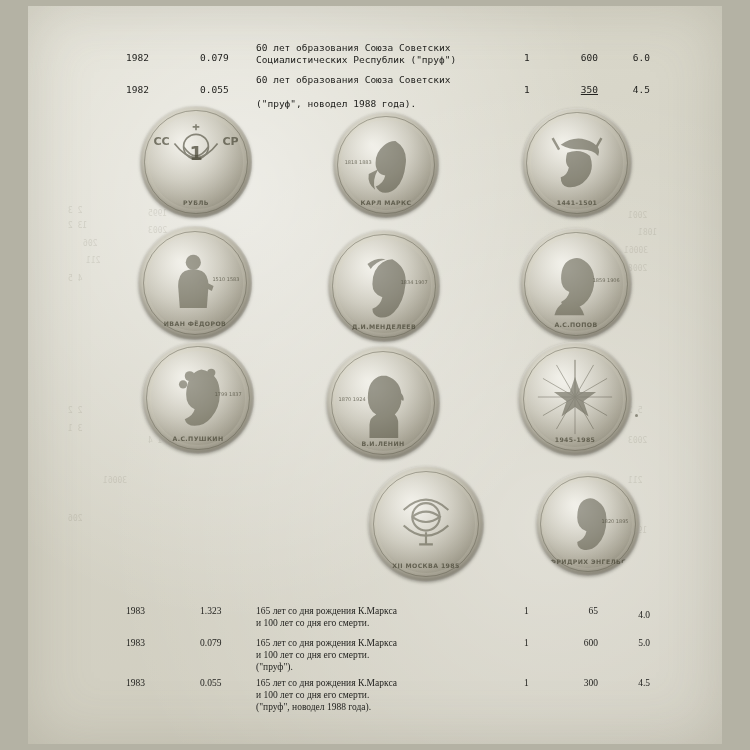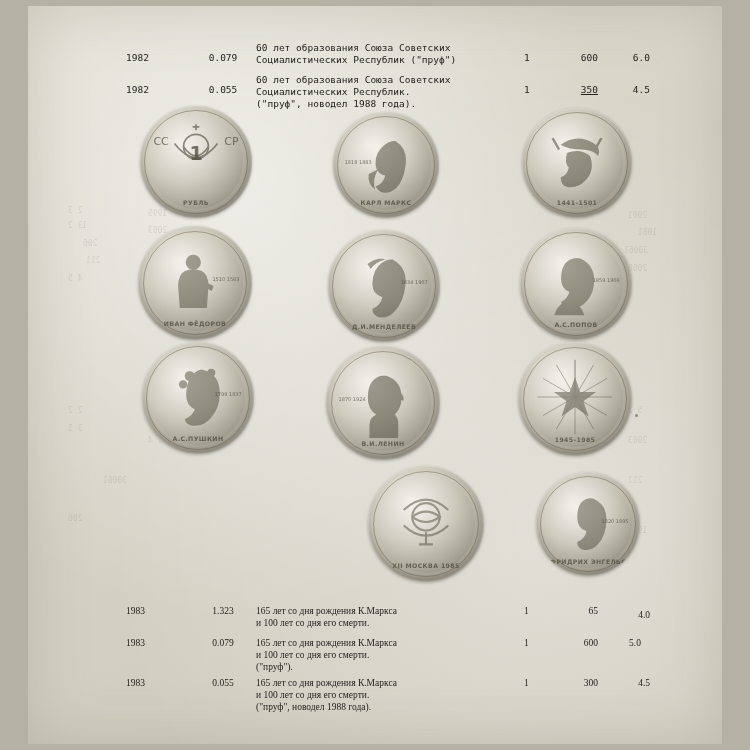--- a/index.html
+++ b/index.html
@@ -50,21 +50,21 @@
     text-align: center;
     font-size: 11px;
     color: #2a2a26;
     letter-spacing: 1px;
   }
   .table {
     position: absolute;
     left: 0; right: 0;
   }
   .c-year   { position: absolute; left: 98px;  width: 40px; text-align: left; }
-  .c-mint   { position: absolute; left: 172px; width: 46px; text-align: center; }
+  .c-mint   { position: absolute; left: 172px; width: 46px; text-align: left; }
   .c-desc   { position: absolute; left: 228px; width: 272px; text-align: left; }
   .c-qty    { position: absolute; left: 496px; width: 16px; text-align: left; }
   .c-price1 { position: absolute; left: 530px; width: 40px; text-align: right; }
   .c-price2 { position: absolute; left: 592px; width: 30px; text-align: right; }
 
   .top-table { top: 36px; }
 
   .bottom-table { top: 600px; font-family: Liberation Serif, serif; }
 
   .rowline { position: relative; font-size: 9.5px; color: #232320; line-height: 11.8px; height: 36px;}
@@ -142,21 +142,21 @@
     font-size: 19px;
     font-weight: bold;
     color: #4b4939;
     font-family: "DejaVu Sans", sans-serif;
     opacity: 0.75;
   }
   .coin .ssr {
     position: absolute;
     top: 26%;
     font-size: 11px;
-    font-weight: normal;
+    font-weight: bold;
     color: #4b4939;
     font-family: "DejaVu Sans", sans-serif;
     opacity: 0.7;
   }
   .coin .ssr.l { left: 12%; }
   .coin .ssr.r { right: 12%; }
   .speck {
     position: absolute;
     width: 3px; height: 3px;
     border-radius: 50%;
@@ -202,21 +202,20 @@
       <span class="c-desc" style="position:absolute;top:12px;">Социалистических Республик ("пруф")</span>
       <span class="c-qty" style="position:absolute;top:10px;">1</span>
       <span class="c-price1" style="position:absolute;top:10px;">600</span>
       <span class="c-price2" style="position:absolute;top:10px;">6.0</span>
     </div>
 
     <div class="rowline" style="height:40px;">
       <span class="c-year" style="position:absolute;top:10px;">1982</span>
       <span class="c-mint" style="position:absolute;top:10px;">0.055</span>
       <span class="c-desc" style="position:absolute;top:0px;">60 лет образования Союза Советских</span>
-      <span class="c-desc" style="position:absolute;top:12px;">Социалистических Республик.</span>
       <span class="c-desc" style="position:absolute;top:24px;">("пруф", новодел 1988 года).</span>
       <span class="c-qty" style="position:absolute;top:10px;">1</span>
       <span class="c-price1" style="position:absolute;top:10px;text-decoration:underline;">350</span>
       <span class="c-price2" style="position:absolute;top:10px;">4.5</span>
     </div>
   </div>
 
   <div class="coins">
 
     <div class="coin" style="left:2px; top:0px; width:112px; height:112px;">
@@ -420,21 +419,21 @@
     </div>
 
     <div class="rowline" style="height:40px;">
       <span class="c-year" style="position:absolute;top:0px;">1983</span>
       <span class="c-mint" style="position:absolute;top:0px;">0.079</span>
       <span class="c-desc" style="position:absolute;top:0px;">165 лет со дня рождения К.Маркса</span>
       <span class="c-desc" style="position:absolute;top:12px;">и 100 лет со дня его смерти.</span>
       <span class="c-desc" style="position:absolute;top:24px;">("пруф").</span>
       <span class="c-qty" style="position:absolute;top:0px;">1</span>
       <span class="c-price1" style="position:absolute;top:0px;">600</span>
-      <span class="c-price2" style="position:absolute;top:0px;text-align:center;">5.0</span>
+      <span class="c-price2" style="position:absolute;top:0px;">5.0</span>
     </div>
 
     <div class="rowline" style="height:40px;">
       <span class="c-year" style="position:absolute;top:0px;">1983</span>
       <span class="c-mint" style="position:absolute;top:0px;">0.055</span>
       <span class="c-desc" style="position:absolute;top:0px;">165 лет со дня рождения К.Маркса</span>
       <span class="c-desc" style="position:absolute;top:12px;">и 100 лет со дня его смерти.</span>
       <span class="c-desc" style="position:absolute;top:24px;">("пруф", новодел 1988 года).</span>
       <span class="c-qty" style="position:absolute;top:0px;">1</span>
       <span class="c-price1" style="position:absolute;top:0px;">300</span>

